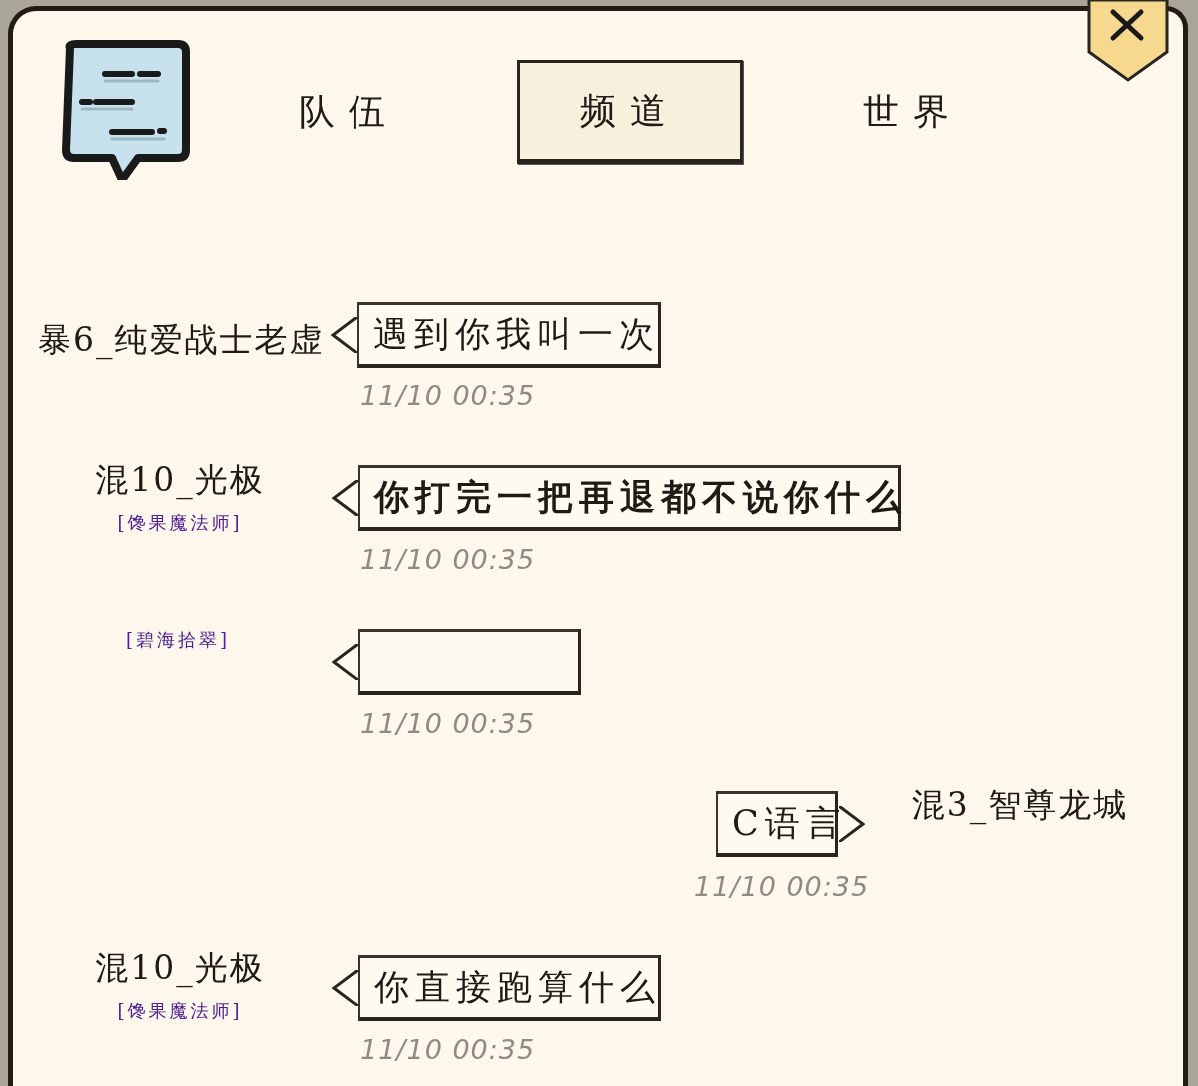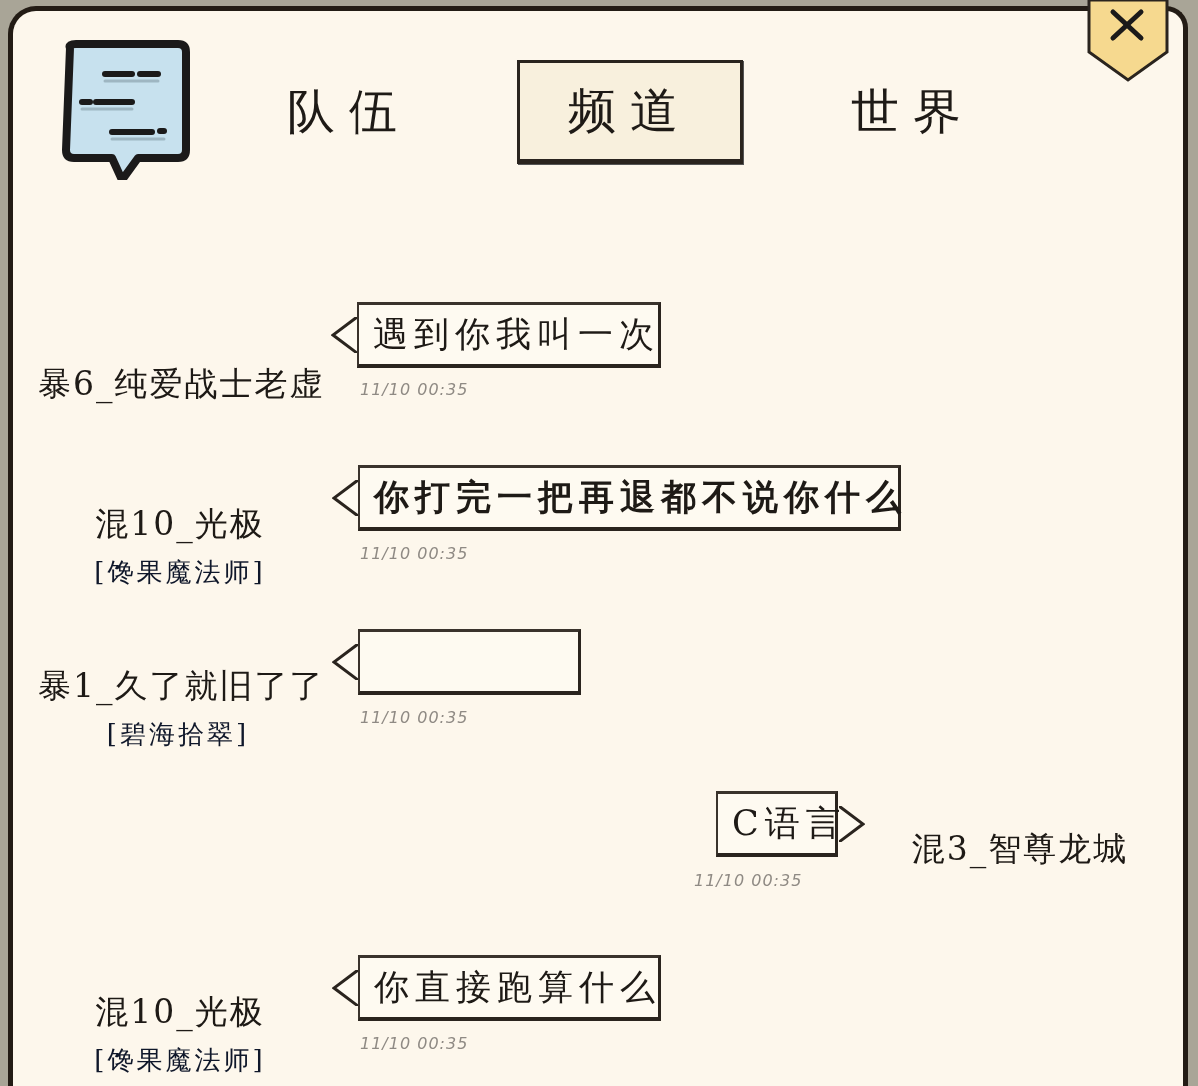--- a/index.html
+++ b/index.html
@@ -21,54 +21,54 @@
   }
   .chat-logo {
     position: absolute; left: 60px; top: 40px; width: 130px; height: 140px;
   }
   .close-btn {
     position: absolute; left: 1087px; top: 0px; width: 82px; height: 82px; cursor: pointer;
   }
   .tab {
     position: absolute; top: 60px; height: 104px; width: 226px;
     display: flex; align-items: center; justify-content: center;
-    font-size: 48px; letter-spacing: 14px; color: #1e1a16; cursor: pointer;
+    font-size: 36px; letter-spacing: 14px; color: #1e1a16; cursor: pointer;
     box-sizing: border-box;
   }
   .tab.active {
     background: #f8f0dd;
     border: 3px solid #2a241e;
     border-bottom-width: 5px;
     box-shadow: 1px 1px 0 #555;
   }
   .sender {
-    position: absolute; text-align: center; color: #1e1a16; margin-top: 44px;
+    position: absolute; text-align: center; color: #1e1a16;
   }
   .sender .name { font-size: 33px; white-space: nowrap; letter-spacing: 2px; }
-  .sender .title { font-size: 26px; margin-top: 8px; white-space: nowrap; letter-spacing: 3px; color: #0f172a; }
+  .sender .title { font-size: 18px; margin-top: 8px; white-space: nowrap; letter-spacing: 3px; color: #4c1d95; }
   .bubble {
     position: absolute; height: 66px;
     background: #fefaf1;
     border: 2px solid #3a332c;
     border-top-width: 3px;
     border-bottom: 4px solid #2a241e;
     border-right: 3px solid #2a241e;
     box-sizing: border-box;
     display: flex; align-items: center;
     padding: 12px 14px;
     font-size: 35px; letter-spacing: 6px; color: #1e1a16; white-space: nowrap;
   }
   .bubble .tail {
     position: absolute; top: 12px; width: 26px; height: 36px;
   }
   .bubble.left .tail { left: -28px; }
   .bubble.right .tail { right: -30px; }
   .time {
     position: absolute; font-family: "DejaVu Sans", "Liberation Sans", sans-serif;
-    font-size: 16px; color: #8f8a84; font-style: italic; letter-spacing: 1px;
+    font-size: 27px; color: #8f8a84; font-style: italic; letter-spacing: 1px;
   }
 </style>
 </head>
 <body>
 
 <div class="panel"></div>
 
 <svg class="chat-logo" viewBox="0 0 130 140">
   <path d="M10 8 Q8 4 16 4 L118 4 Q126 4 126 12 L126 110 Q126 118 118 118 L78 118 L62 140 L52 118 L14 118 Q6 118 6 110 Z" fill="#c7e1ee" stroke="#1b1a1a" stroke-width="8" stroke-linejoin="round"></path>
   <g stroke="#1b1a1a" stroke-width="6" stroke-linecap="round">
@@ -115,21 +115,20 @@
 </div>
 <div class="bubble left" style="left:358px; top:465px; width:543px;font-weight:bold;">
   <svg class="tail" viewBox="0 0 26 36">
       <polyline points="26,0 2,18 26,36" fill="#fefaf1" stroke="#2a241e" stroke-width="3"></polyline>
     </svg>
   <span>你打完一把再退都不说你什么</span>
 </div>
 <div class="time" style="left:360px; top:544px;">11/10 00:35</div>
 
 <div class="sender" style="left:38px; top:620px; width:280px;">
-  <div class="name">暴1_久了就旧了了</div>
   <div class="title">[碧海拾翠]</div>
 </div>
 <div class="bubble left" style="left:358px; top:629px; width:223px;">
   <svg class="tail" viewBox="0 0 26 36">
       <polyline points="26,0 2,18 26,36" fill="#fefaf1" stroke="#2a241e" stroke-width="3"></polyline>
     </svg>
 </div>
 <div class="time" style="left:360px; top:708px;">11/10 00:35</div>
 
 <div class="bubble right" style="left:716px; top:791px; width:122px;">

